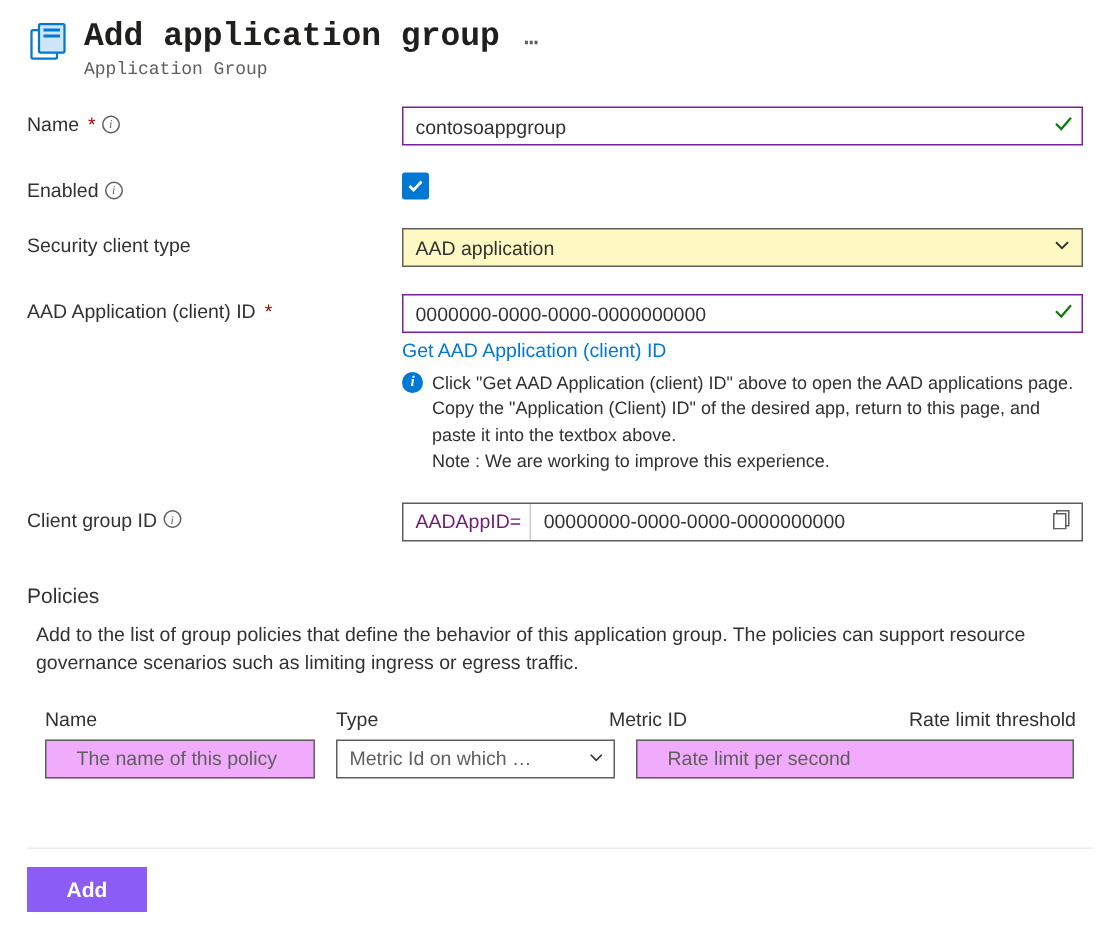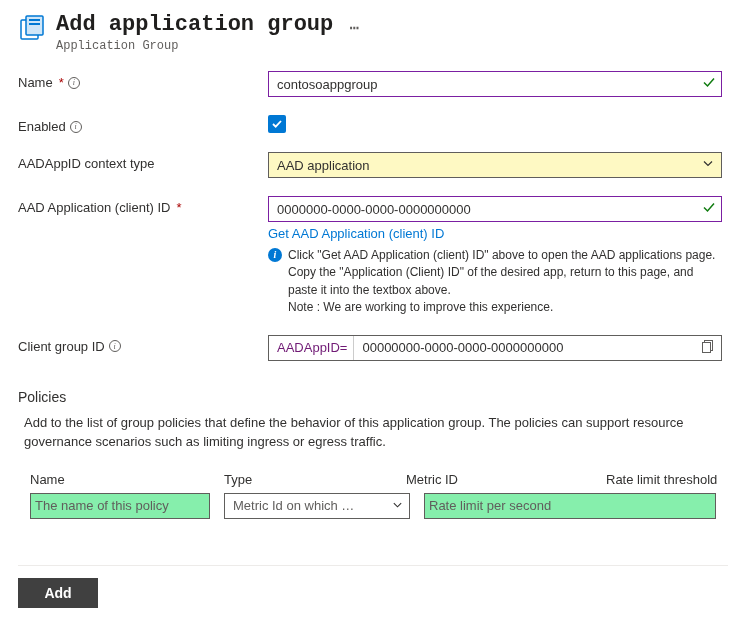--- a/index.html
+++ b/index.html
@@ -78,33 +78,33 @@
     .policy-headers { display: flex; gap: 14px; padding-left: 12px; margin-bottom: 6px; }
     .policy-headers > div { font-size: 13px; color: #323130; }
     .policy-inputs { display: flex; gap: 14px; padding-left: 12px; padding-right: 12px; }
     .pcol1 { width: 180px; }
     .pcol2 { width: 168px; }
     .pcol3 { width: 186px; }
     .pcol4 { flex: 1; }
 
     .policy-input {
       width: 100%; height: 26px; border: 1px solid #605e5c;
-      padding: 0 4px; font-size: 13px; color: #323130; background: #86efac;
+      padding: 0 20px; font-size: 13px; color: #323130; background: #f0abfc;
     }
     .policy-input::placeholder { color: #605e5c; }
     .policy-select {
       width: 100%; height: 26px; border: 1px solid #605e5c;
       padding: 0 24px 0 8px; font-size: 13px; color: #605e5c; background: #fff;
       display: flex; align-items: center; position: relative;
     }
     .policy-select .ch { position: absolute; right: 6px; top: 50%; transform: translateY(-50%); color: #323130; }
 
     .footer-sep { margin-top: 46px; border-top: 1px solid #edebe9; padding-top: 12px; }
     .add-btn {
-      background: #404040; color: #fff; border: none;
+      background: #8b5cf6; color: #fff; border: none;
       height: 30px; width: 80px; font-size: 14px; font-weight: 600;
       cursor: pointer;
     }
   </style>
 </head>
 <body>
 
 <div class="header">
   <div class="header-icon">
     <svg viewBox="0 0 28 28">
@@ -148,21 +148,21 @@
     <div class="azure-checkbox">
       <svg viewBox="0 0 12 12">
           <path d="M2 6 L4.7 8.7 L10 3" stroke="#fff" stroke-width="1.8" fill="none"></path>
         </svg>
     </div>
   </div>
 </div>
 
 <div class="form-row">
   <div class="label-col">
-    <span>AADAppID context type</span>
+    <span>Security client type</span>
   </div>
   <div class="field-col">
     <div class="input-wrap">
       <div class="select-box">
         <span>AAD application</span>
       </div>
       <span class="chevron-right">
         <svg width="12" height="12" viewBox="0 0 12 12">
             <path d="M2 4 L6 8 L10 4" stroke="#323130" stroke-width="1.2" fill="none"></path>
           </svg>

